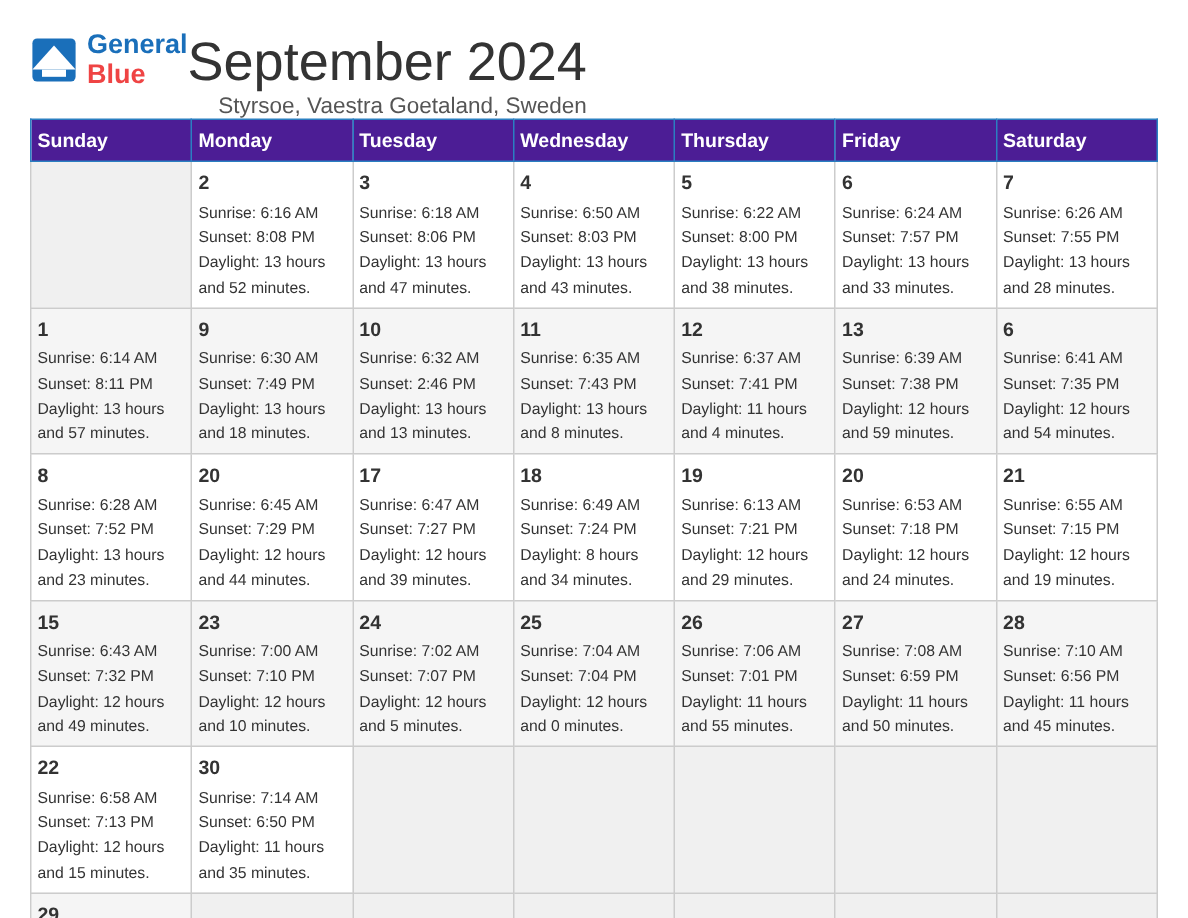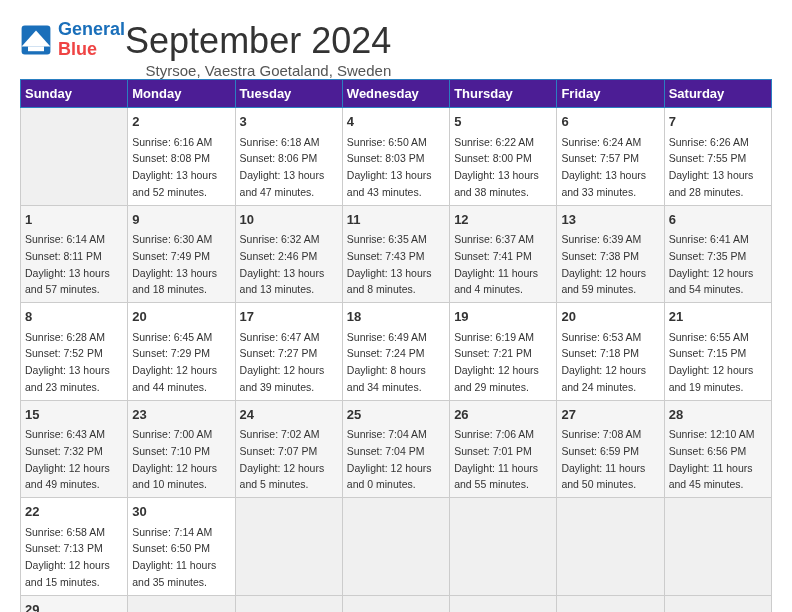--- a/index.html
+++ b/index.html
@@ -141,32 +141,32 @@
         <td><span class="day-num">11</span><span class="day-info">Sunrise: 6:35 AM</span><br><span class="day-info">Sunset: 7:43 PM</span><br><span class="day-info">Daylight: 13 hours and 8 minutes.</span></td>
         <td><span class="day-num">12</span><span class="day-info">Sunrise: 6:37 AM</span><br><span class="day-info">Sunset: 7:41 PM</span><br><span class="day-info">Daylight: 11 hours and 4 minutes.</span></td>
         <td><span class="day-num">13</span><span class="day-info">Sunrise: 6:39 AM</span><br><span class="day-info">Sunset: 7:38 PM</span><br><span class="day-info">Daylight: 12 hours and 59 minutes.</span></td>
         <td><span class="day-num">6</span><span class="day-info">Sunrise: 6:41 AM</span><br><span class="day-info">Sunset: 7:35 PM</span><br><span class="day-info">Daylight: 12 hours and 54 minutes.</span></td>
       </tr>
       <tr>
         <td><span class="day-num">8</span><span class="day-info">Sunrise: 6:28 AM</span><br><span class="day-info">Sunset: 7:52 PM</span><br><span class="day-info">Daylight: 13 hours and 23 minutes.</span></td>
         <td><span class="day-num">20</span><span class="day-info">Sunrise: 6:45 AM</span><br><span class="day-info">Sunset: 7:29 PM</span><br><span class="day-info">Daylight: 12 hours and 44 minutes.</span></td>
         <td><span class="day-num">17</span><span class="day-info">Sunrise: 6:47 AM</span><br><span class="day-info">Sunset: 7:27 PM</span><br><span class="day-info">Daylight: 12 hours and 39 minutes.</span></td>
         <td><span class="day-num">18</span><span class="day-info">Sunrise: 6:49 AM</span><br><span class="day-info">Sunset: 7:24 PM</span><br><span class="day-info">Daylight: 8 hours and 34 minutes.</span></td>
-        <td><span class="day-num">19</span><span class="day-info">Sunrise: 6:19 AM</span><br><span class="day-info">Sunset: 7:21 PM</span><br><span class="day-info">Daylight: 12 hours and 29 minutes.</span></td>
+        <td><span class="day-num">19</span><span class="day-info">Sunrise: 6:13 AM</span><br><span class="day-info">Sunset: 7:21 PM</span><br><span class="day-info">Daylight: 12 hours and 29 minutes.</span></td>
         <td><span class="day-num">20</span><span class="day-info">Sunrise: 6:53 AM</span><br><span class="day-info">Sunset: 7:18 PM</span><br><span class="day-info">Daylight: 12 hours and 24 minutes.</span></td>
         <td><span class="day-num">21</span><span class="day-info">Sunrise: 6:55 AM</span><br><span class="day-info">Sunset: 7:15 PM</span><br><span class="day-info">Daylight: 12 hours and 19 minutes.</span></td>
       </tr>
       <tr>
         <td><span class="day-num">15</span><span class="day-info">Sunrise: 6:43 AM</span><br><span class="day-info">Sunset: 7:32 PM</span><br><span class="day-info">Daylight: 12 hours and 49 minutes.</span></td>
         <td><span class="day-num">23</span><span class="day-info">Sunrise: 7:00 AM</span><br><span class="day-info">Sunset: 7:10 PM</span><br><span class="day-info">Daylight: 12 hours and 10 minutes.</span></td>
         <td><span class="day-num">24</span><span class="day-info">Sunrise: 7:02 AM</span><br><span class="day-info">Sunset: 7:07 PM</span><br><span class="day-info">Daylight: 12 hours and 5 minutes.</span></td>
         <td><span class="day-num">25</span><span class="day-info">Sunrise: 7:04 AM</span><br><span class="day-info">Sunset: 7:04 PM</span><br><span class="day-info">Daylight: 12 hours and 0 minutes.</span></td>
         <td><span class="day-num">26</span><span class="day-info">Sunrise: 7:06 AM</span><br><span class="day-info">Sunset: 7:01 PM</span><br><span class="day-info">Daylight: 11 hours and 55 minutes.</span></td>
         <td><span class="day-num">27</span><span class="day-info">Sunrise: 7:08 AM</span><br><span class="day-info">Sunset: 6:59 PM</span><br><span class="day-info">Daylight: 11 hours and 50 minutes.</span></td>
-        <td><span class="day-num">28</span><span class="day-info">Sunrise: 12:10 AM</span><br><span class="day-info">Sunset: 6:56 PM</span><br><span class="day-info">Daylight: 11 hours and 45 minutes.</span></td>
+        <td><span class="day-num">28</span><span class="day-info">Sunrise: 7:10 AM</span><br><span class="day-info">Sunset: 6:56 PM</span><br><span class="day-info">Daylight: 11 hours and 45 minutes.</span></td>
       </tr>
       <tr>
         <td><span class="day-num">22</span><span class="day-info">Sunrise: 6:58 AM</span><br><span class="day-info">Sunset: 7:13 PM</span><br><span class="day-info">Daylight: 12 hours and 15 minutes.</span></td>
         <td><span class="day-num">30</span><span class="day-info">Sunrise: 7:14 AM</span><br><span class="day-info">Sunset: 6:50 PM</span><br><span class="day-info">Daylight: 11 hours and 35 minutes.</span></td>
         <td class="empty-cell"></td>
         <td class="empty-cell"></td>
         <td class="empty-cell"></td>
         <td class="empty-cell"></td>
         <td class="empty-cell"></td>
       </tr>

